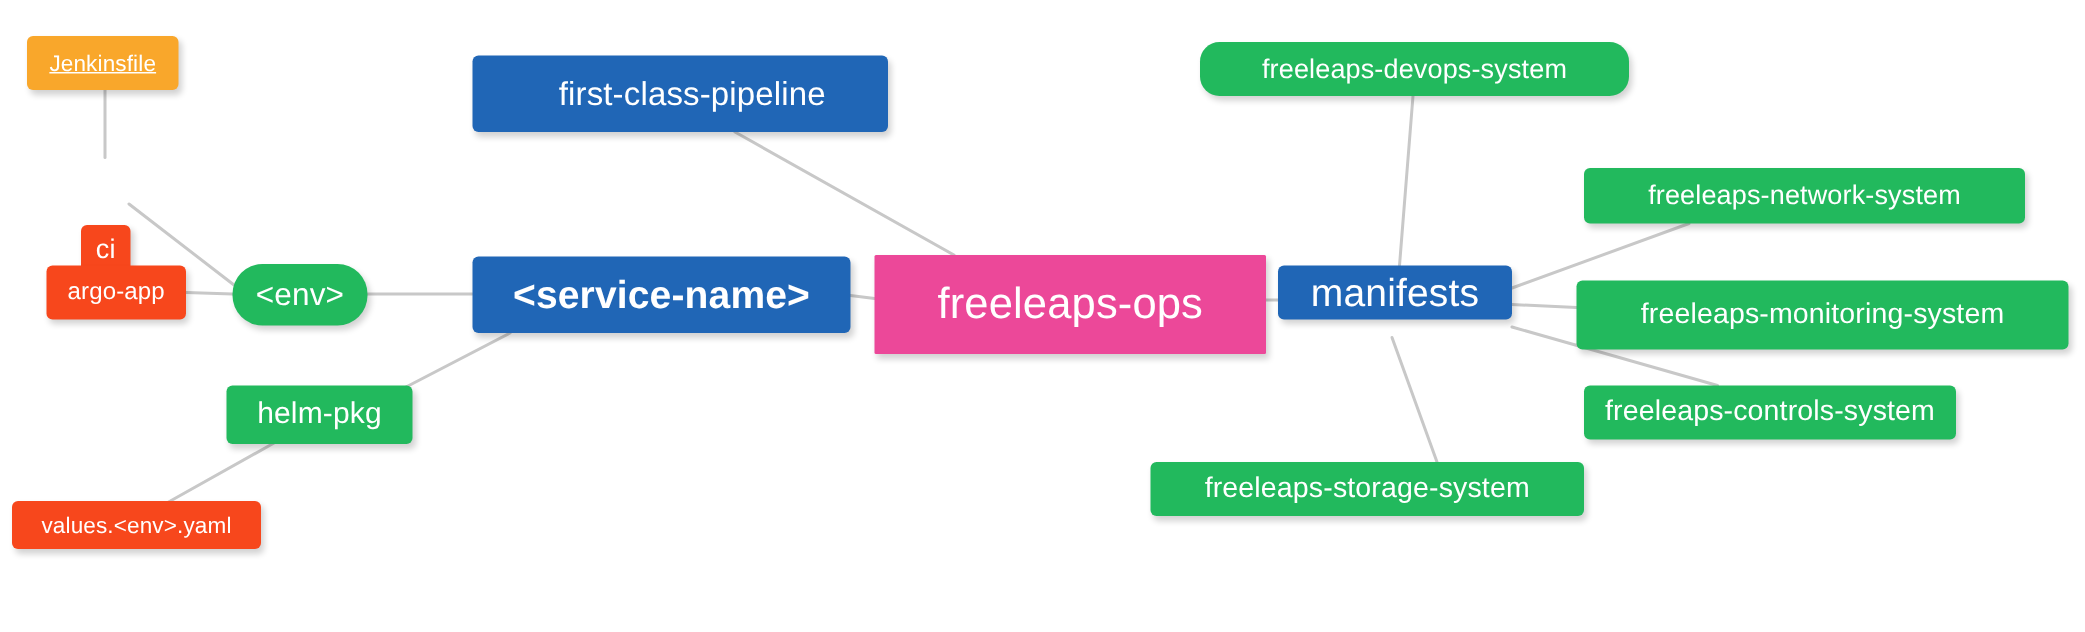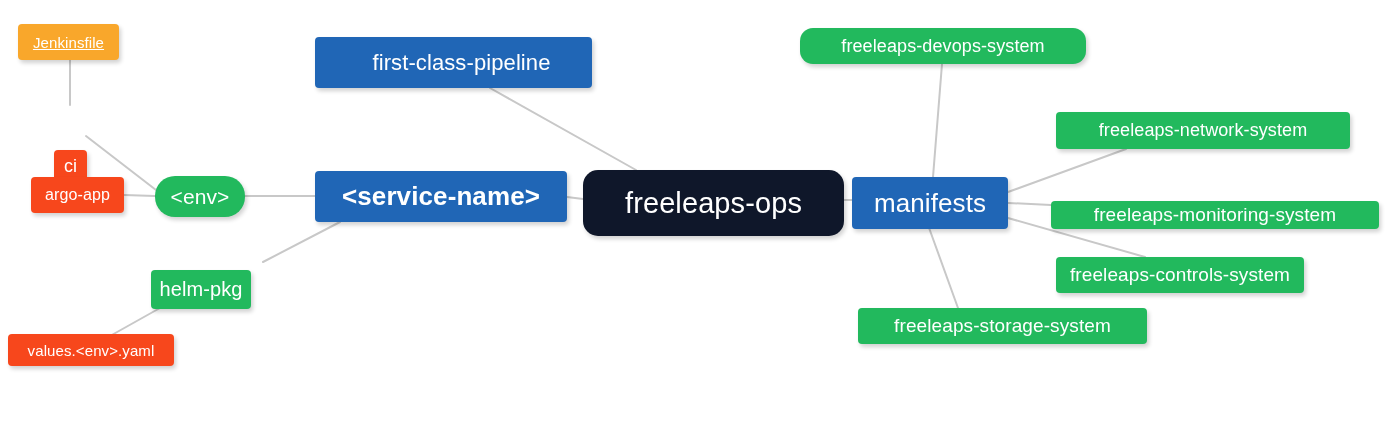--- a/index.html
+++ b/index.html
@@ -29,22 +29,22 @@
     display: flex;
     align-items: center;
     justify-content: center;
     color: #ffffff;
     border-radius: 4px;
     white-space: nowrap;
     box-shadow: 2px 3px 4px rgba(0,0,0,0.18);
     letter-spacing: 0.1px;
   }
   .node.root {
-    background: #0f172a;
-    border-radius: 15px;
+    background: #ec4899;
+    border-radius: 1px;
   }
   .node.blue   { background: #2066b6; }
   .node.green  { background: #22b95d; }
   .node.red    { background: #f7471c; }
   .node.orange { background: #f9a72b; }
 </style>
 </head>
 <body>
 
 <div id="canvas">
@@ -62,25 +62,25 @@
       <line x1="1008" y1="192" x2="1126" y2="149" stroke="#c8c8c8" stroke-width="2" stroke-linecap="round"></line>
       <line x1="1008" y1="203" x2="1051" y2="205" stroke="#c8c8c8" stroke-width="2" stroke-linecap="round"></line>
       <line x1="1008" y1="218" x2="1145" y2="257" stroke="#c8c8c8" stroke-width="2" stroke-linecap="round"></line>
       <line x1="928" y1="225" x2="958" y2="308" stroke="#c8c8c8" stroke-width="2" stroke-linecap="round"></line>
     </svg>
   <div id="node-layer">
       <div class="node orange" style="left: 18px; top: 24px; width: 101px; height: 36px; font-size: 15px; text-decoration: underline;">Jenkinsfile</div>
       <div class="node red" style="left: 54px; top: 104px; width: 33px; height: 33px; font-size: 18px; margin-top: 46px;">ci</div>
       <div class="node red" style="left: 31px; top: 177px; width: 93px; height: 36px; font-size: 16px;">argo-app</div>
       <div class="node green" style="left: 155px; top: 176px; width: 90px; height: 41px; font-size: 21px; border-radius: 20px;">&lt;env&gt;</div>
-      <div class="node green" style="left: 151px; top: 270px; width: 100px; height: 39px; font-size: 20px;">helm-pkg</div>
+      <div class="node green" style="left: 151px; top: 257px; width: 124px; height: 39px; font-size: 20px;">helm-pkg</div>
       <div class="node red" style="left: 8px; top: 334px; width: 166px; height: 32px; font-size: 15px; text-align: center;">values.&lt;env&gt;.yaml</div>
       <div class="node blue" style="left: 315px; top: 37px; width: 277px; height: 51px; font-size: 22px; padding-left: 16px;">first-class-pipeline</div>
       <div class="node blue" style="left: 315px; top: 171px; width: 252px; height: 51px; font-size: 26px; font-weight: bold;">&lt;service-name&gt;</div>
       <div class="node root" style="left: 583px; top: 170px; width: 261px; height: 66px; font-size: 29px;">freeleaps-ops</div>
-      <div class="node blue" style="left: 852px; top: 177px; width: 156px; height: 52px; font-size: 26px;">manifests</div>
+      <div class="node blue" style="left: 852px; top: 177px; width: 156px; height: 36px; font-size: 26px;">manifests</div>
       <div class="node green" style="left: 800px; top: 28px; width: 286px; height: 36px; font-size: 18px; border-radius: 13px;">freeleaps-devops-system</div>
       <div class="node green" style="left: 1056px; top: 112px; width: 294px; height: 37px; font-size: 18px;">freeleaps-network-system</div>
-      <div class="node green" style="left: 1051px; top: 201px; width: 328px; height: 28px; font-size: 19px;">freeleaps-monitoring-system</div>
+      <div class="node green" style="left: 1051px; top: 187px; width: 328px; height: 46px; font-size: 19px;">freeleaps-monitoring-system</div>
       <div class="node green" style="left: 1056px; top: 257px; width: 248px; height: 36px; font-size: 19px;">freeleaps-controls-system</div>
-      <div class="node green" style="left: 858px; top: 308px; width: 289px; height: 36px; font-size: 19px;">freeleaps-storage-system</div>
+      <div class="node green" style="left: 767px; top: 308px; width: 289px; height: 36px; font-size: 19px;">freeleaps-storage-system</div>
     </div>
 </div>
 
 </body></html>

